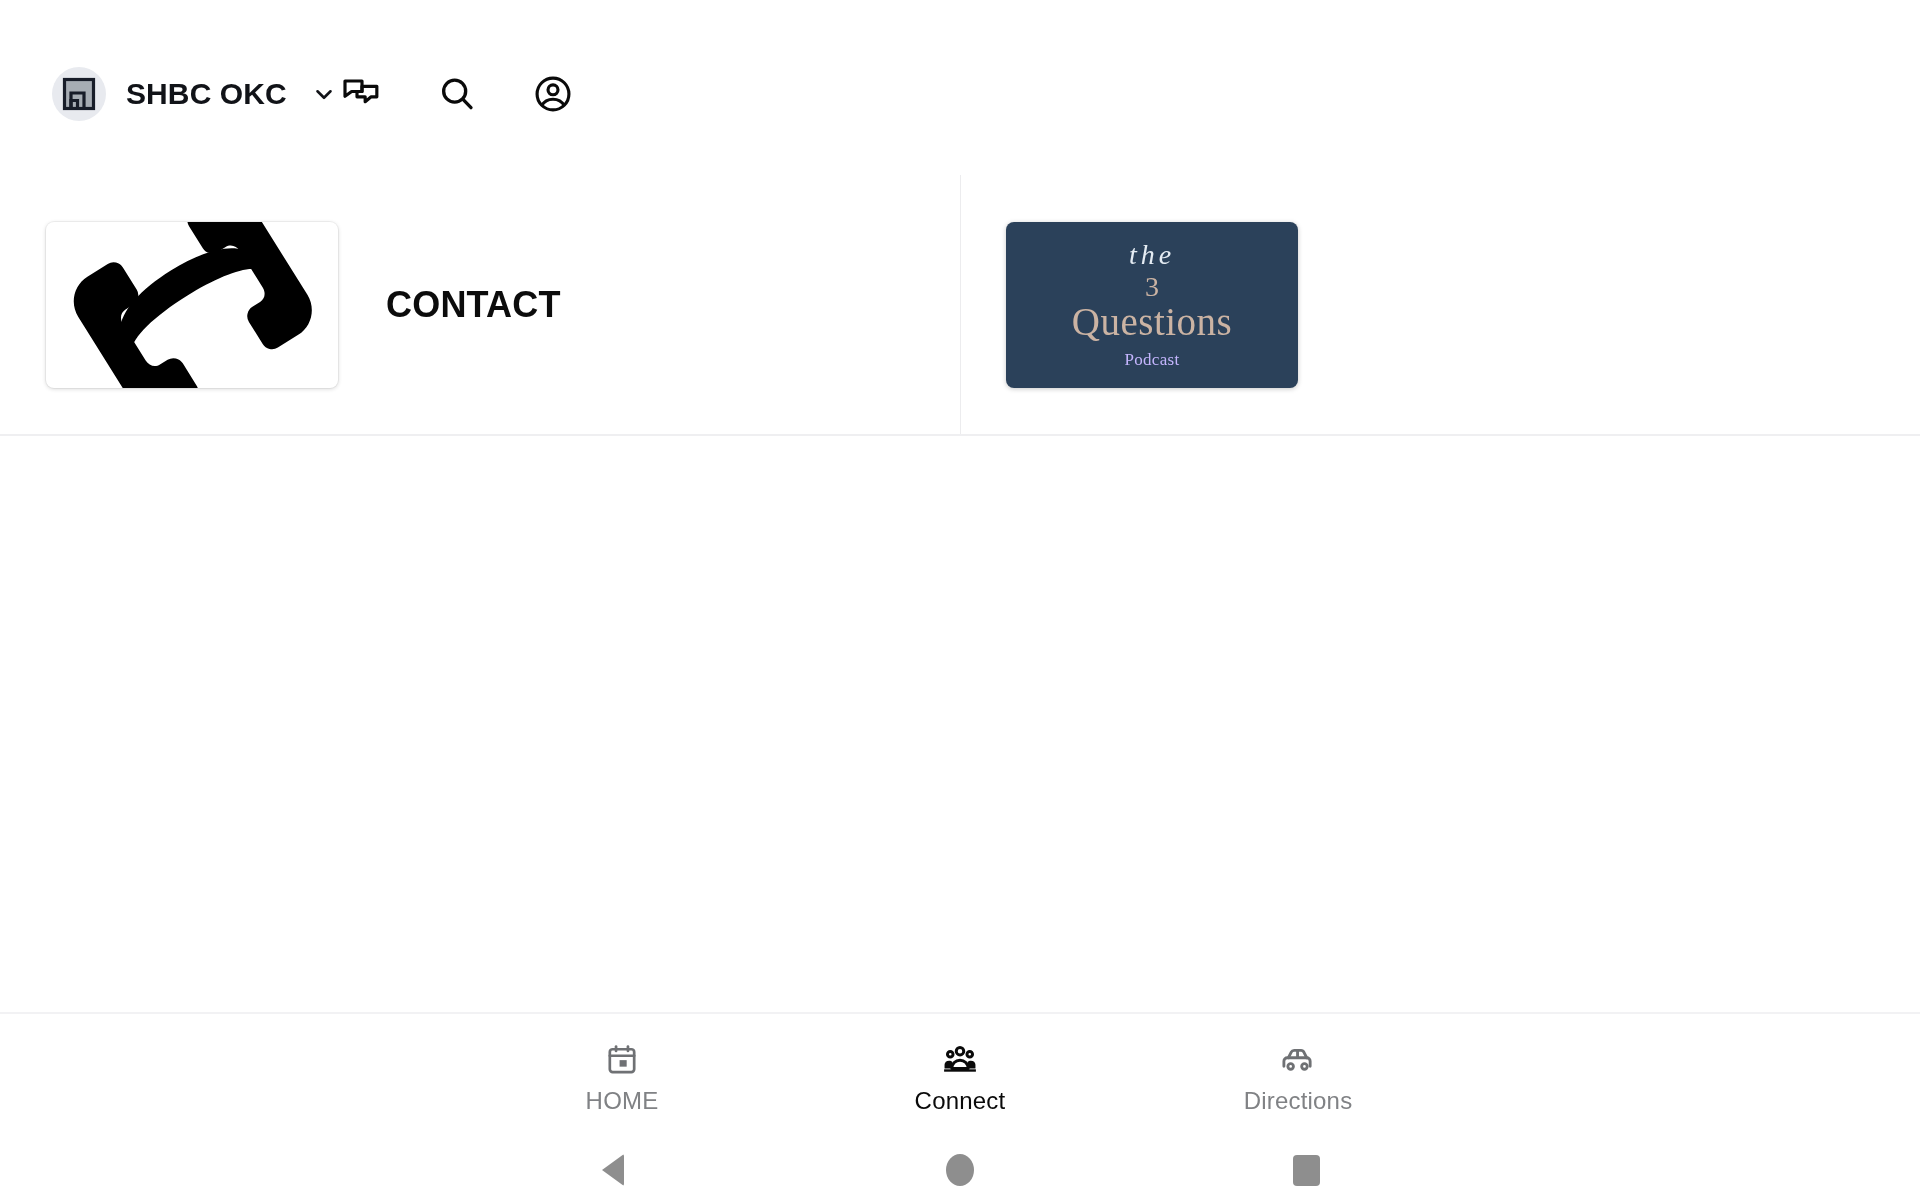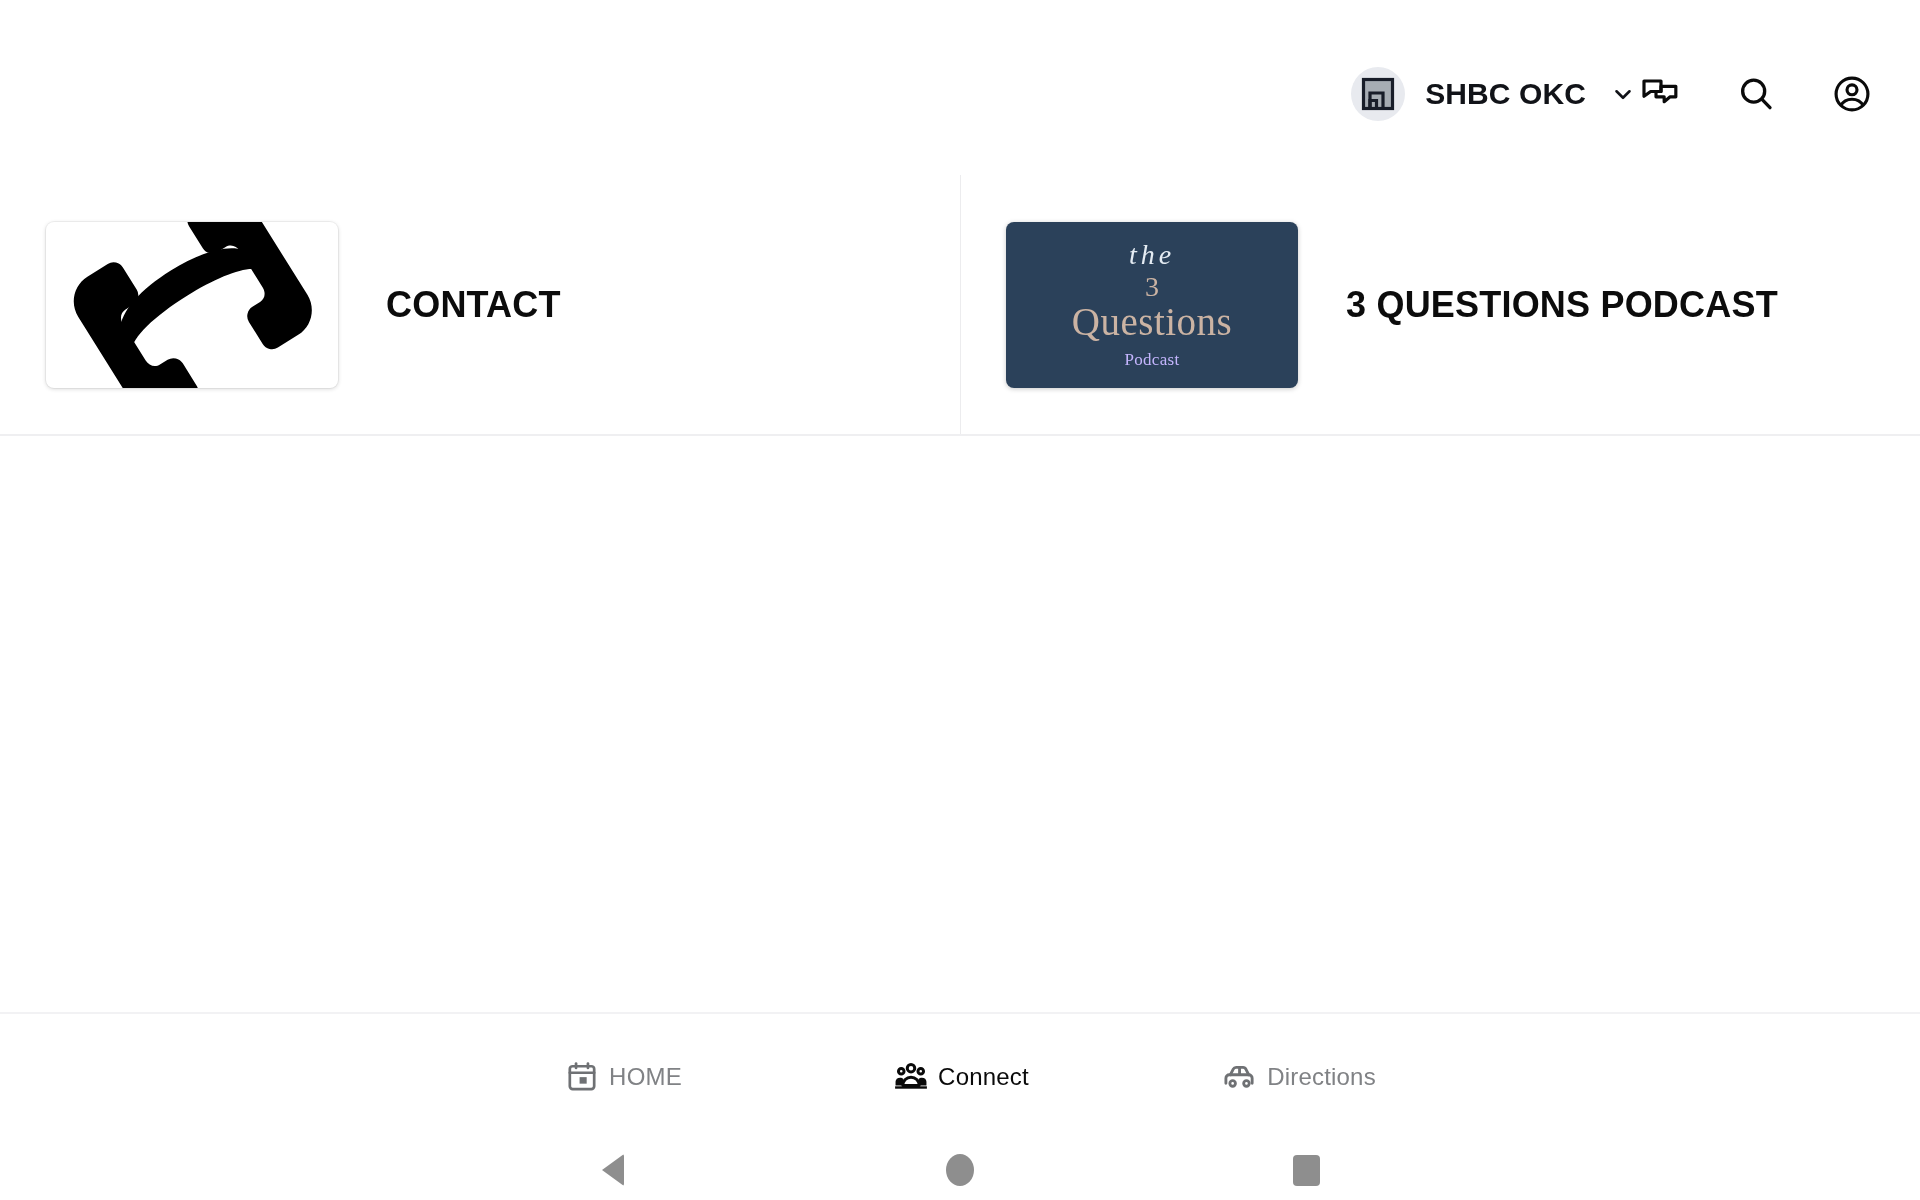--- a/index.html
+++ b/index.html
@@ -22,21 +22,21 @@
     flex-direction: column;
   }
 
   
   .appbar {
     position: relative;
     height: 175px;
     flex: 0 0 175px;
     display: flex;
     align-items: center;
-    justify-content: flex-end;
+    justify-content: flex-start;
     padding: 12px 46px 0 52px;
     background: #ffffff;
   }
 
   .brand {
     display: flex;
     align-items: center;
     gap: 20px;
     cursor: pointer;
   }
@@ -220,21 +220,21 @@
     display: flex;
     align-items: center;
     justify-content: center;
     gap: 0;
   }
 
   .tab {
     width: 338px;
     height: 128px;
     display: flex;
-    flex-direction: row;
+    flex-direction: column;
     align-items: center;
     justify-content: center;
     gap: 7px;
     cursor: pointer;
   }
 
   .tab-icon {
     width: 40px;
     height: 40px;
     display: flex;
@@ -396,21 +396,20 @@
         <span class="tile-label">CONTACT</span>
       </div>
 
       <div class="tile right">
         <div class="thumb-podcast">
           <span class="pc-the">the</span>
           <span class="pc-three">3</span>
           <span class="pc-questions">Questions</span>
           <span class="pc-podcast">Podcast</span>
         </div>
-        <span class="tile-label">3 QUESTIONS PODCAST</span>
       </div>
 
       <div class="row-rule"></div>
     </div>
 
   </main>
 
   <nav class="tabbar">
 
     <div class="tab">

